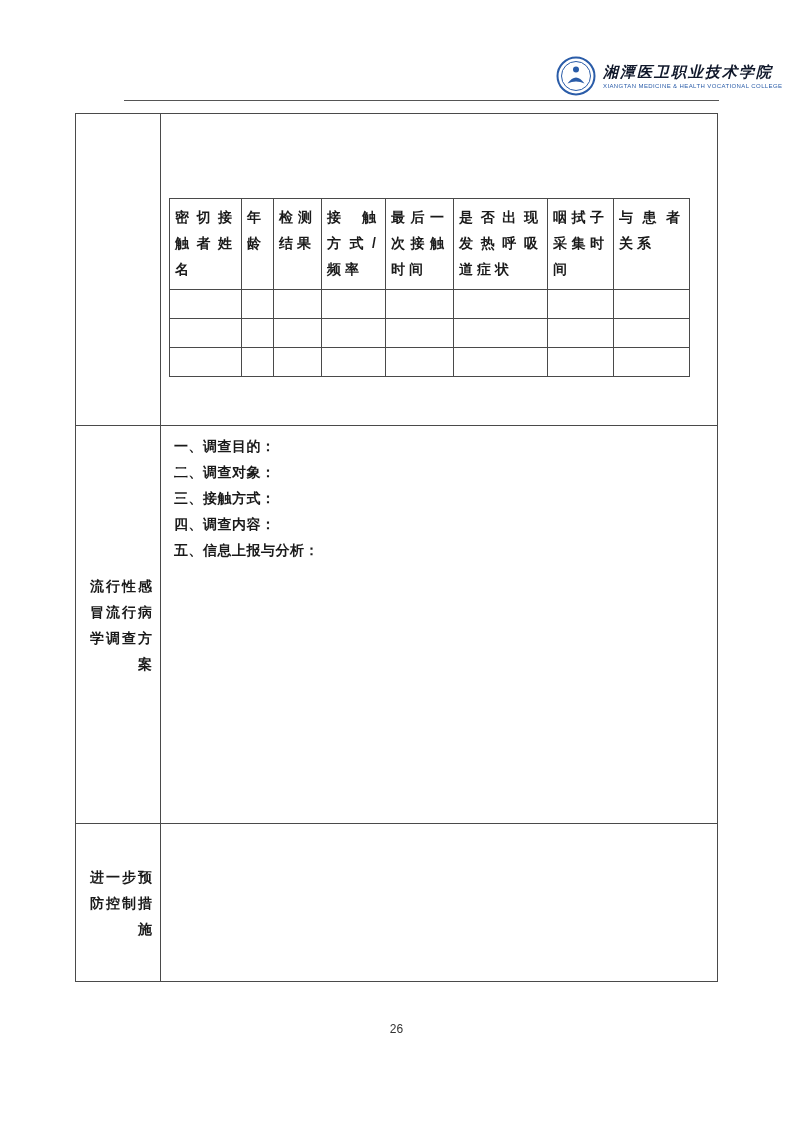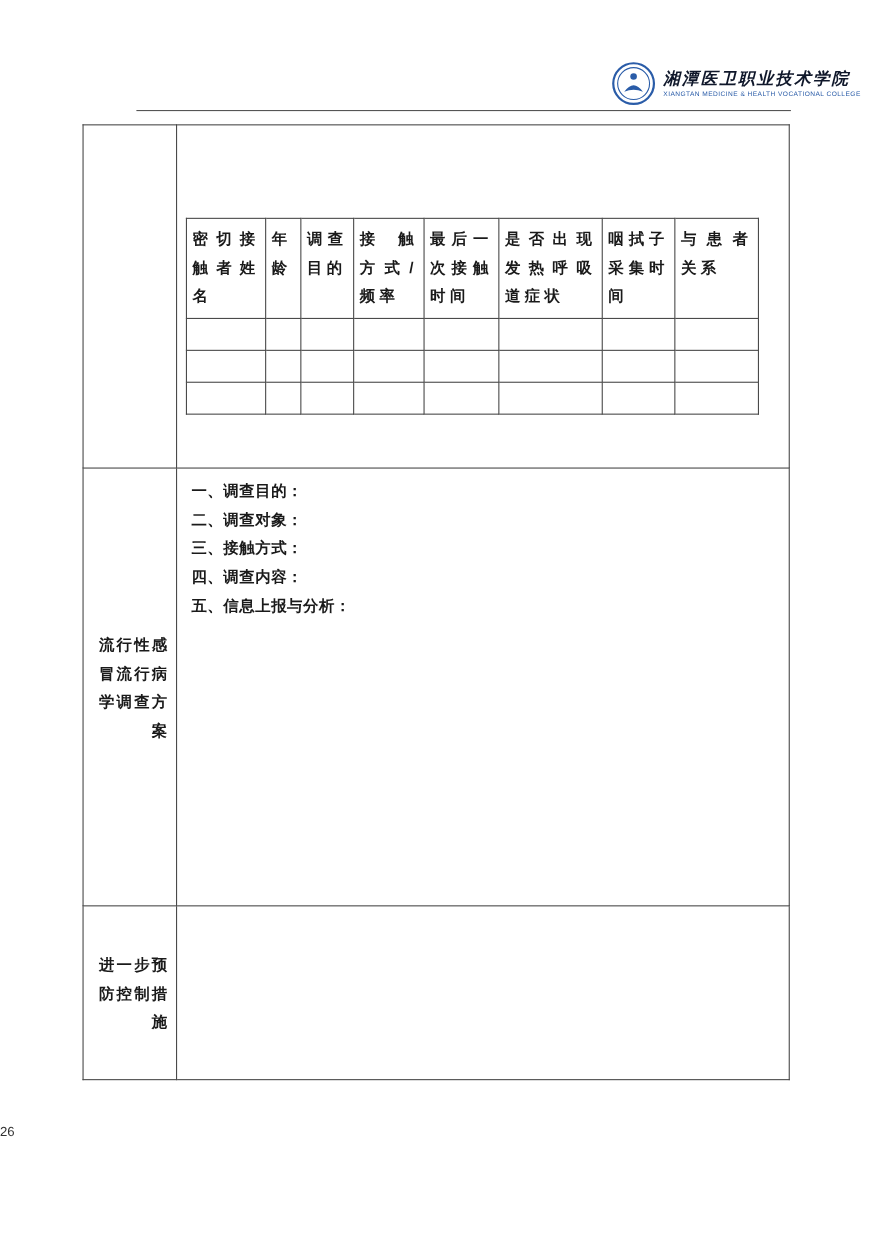--- a/index.html
+++ b/index.html
@@ -104,21 +104,21 @@
     line-height: 26px;
     letter-spacing: 0.5px;
   }
 
   
   .page-number {
     position: absolute;
     top: 1022px;
     left: 0;
     width: 100%;
-    text-align: left;
+    text-align: center;
     font-size: 12px;
     color: #333;
   }
 </style>
 </head>
 <body>
 
 <div class="page">
 
   <div class="logo-block">
@@ -153,21 +153,21 @@
                 <col style="width:64px">
               <col style="width:68px">
                 <col style="width:94px">
                 <col style="width:66px">
                 <col style="width:76px">
             </colgroup>
             <thead>
               <tr>
                 <th>密切接触者姓名</th>
                 <th>年龄</th>
-                <th>调查目的</th>
+                <th>检测结果</th>
                 <th>接触方式/频率</th>
                 <th>最后一次接触时间</th>
                 <th>是否出现发热呼吸道症状</th>
                 <th>咽拭子采集时间</th>
                 <th>与患者关系</th>
               </tr>
             </thead>
             <tbody>
                 <tr>
                   <td></td>

